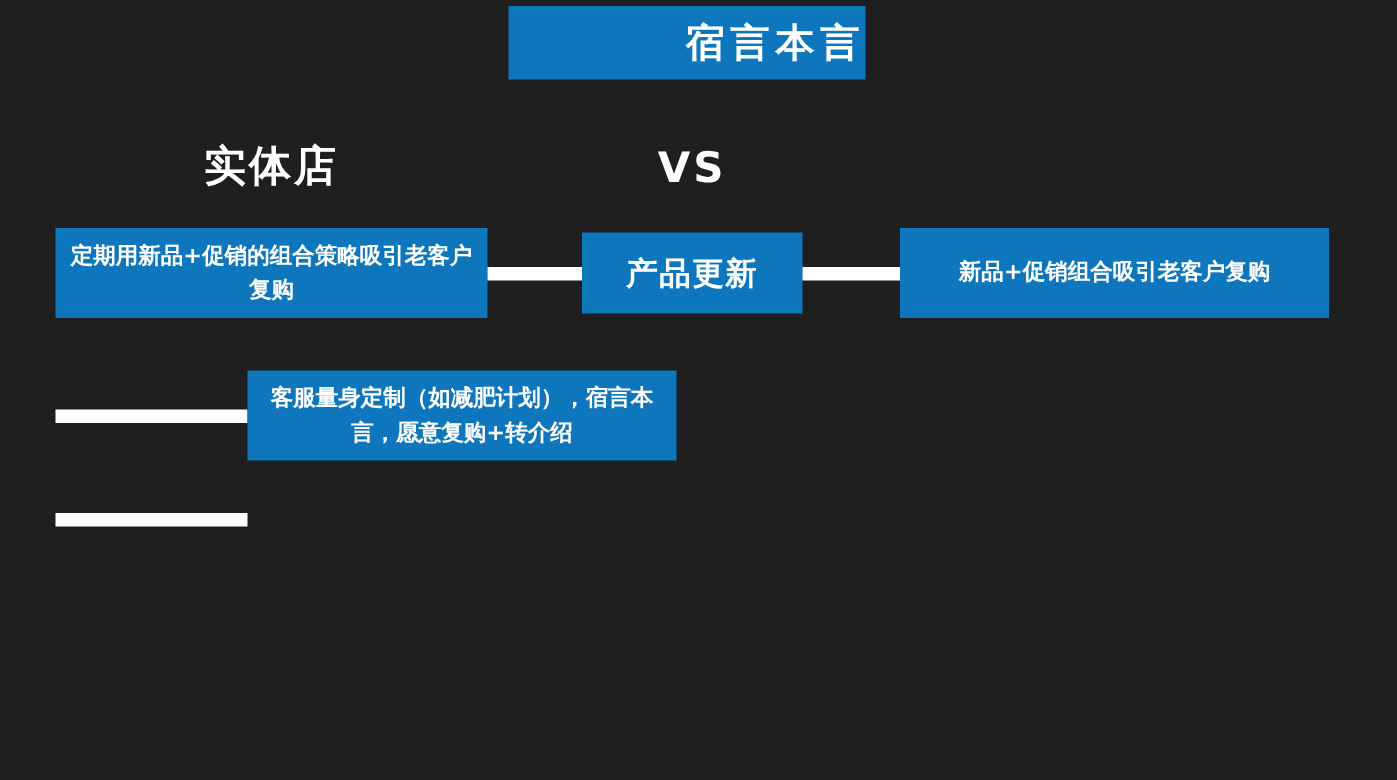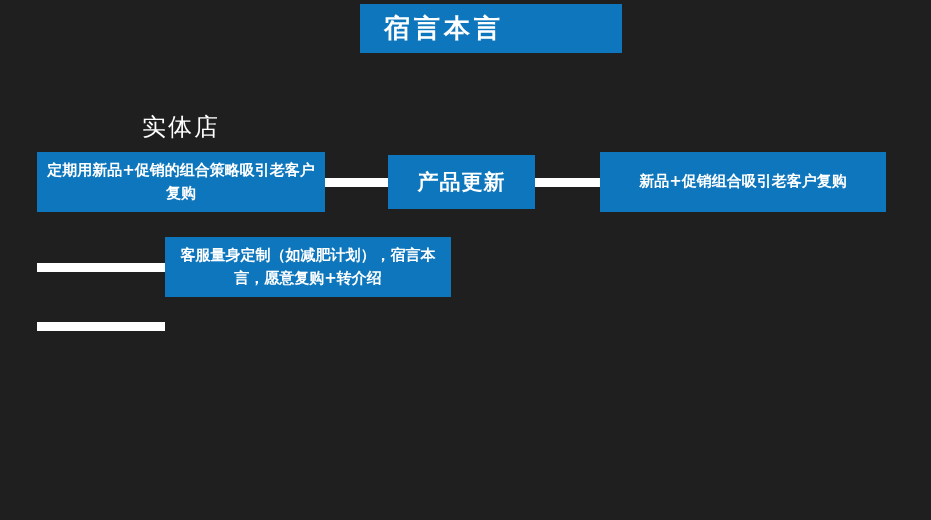--- a/index.html
+++ b/index.html
@@ -15,56 +15,55 @@
   .page {
     position: relative;
     width: 931px;
     height: 520px;
     background: #1f1f1f;
     overflow: hidden;
     color: #ffffff;
   }
   .title-box {
     position: absolute;
-    left: 360px;
+    left: 339px;
     top: 4px;
     width: 238px;
     height: 49px;
     background: #0d76bc;
     display: flex;
     align-items: center;
-    justify-content: flex-start;
-    padding-left: 24px;
+    justify-content: flex-end;
   }
   .title-text {
     font-size: 26px;
     font-weight: bold;
     letter-spacing: 4px;
   }
   .col-header {
     position: absolute;
-    top: 110px;
+    top: 94px;
     height: 34px;
     display: flex;
     align-items: center;
     justify-content: center;
-    font-size: 24px;
-    font-weight: normal;
+    font-size: 28px;
+    font-weight: bold;
     letter-spacing: 2px;
   }
   .col-header.left   { left: 37px;  width: 288px; }
   .col-header.center { left: 388px; width: 147px; }
   .col-header.right  { left: 600px; width: 286px; }
   .rows {
     position: absolute;
     top: 152px;
     left: 37px;
     display: flex;
     flex-direction: column;
-    gap: 25px;
+    gap: 35px;
   }
   .row {
     display: flex;
     align-items: center;
   }
   .box {
     background: #0d76bc;
     display: flex;
     align-items: center;
     justify-content: center;
@@ -96,20 +95,21 @@
 </head>
 <body>
 
 <div class="page">
 
   <div class="title-box">
     <span class="title-text">宿言本言</span>
   </div>
 
   <div class="col-header left">实体店</div>
+  <div class="col-header center">VS</div>
 
   <div class="rows">
 
     <div class="row">
       <div class="box side-box left-box">
         <span>定期用新品+促销的组合策略吸引老客户复购</span>
       </div>
       <div class="connector c1"></div>
       <div class="box center-box">
         <span>产品更新</span>

